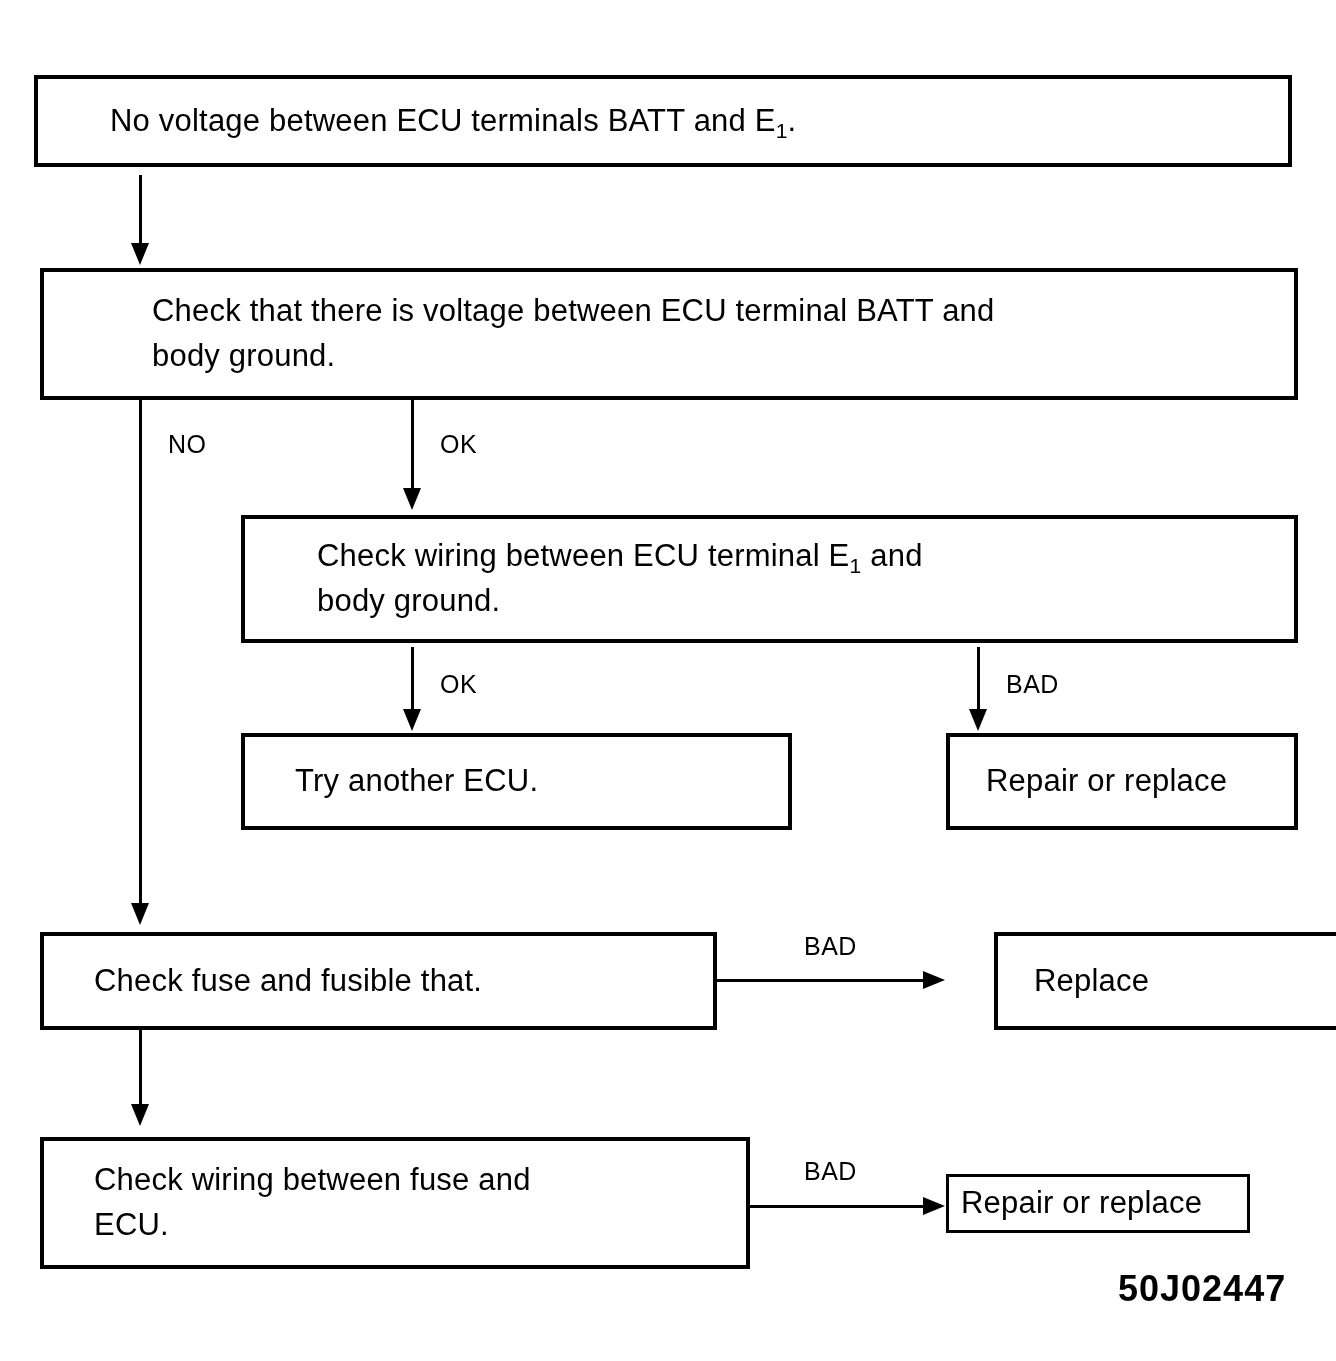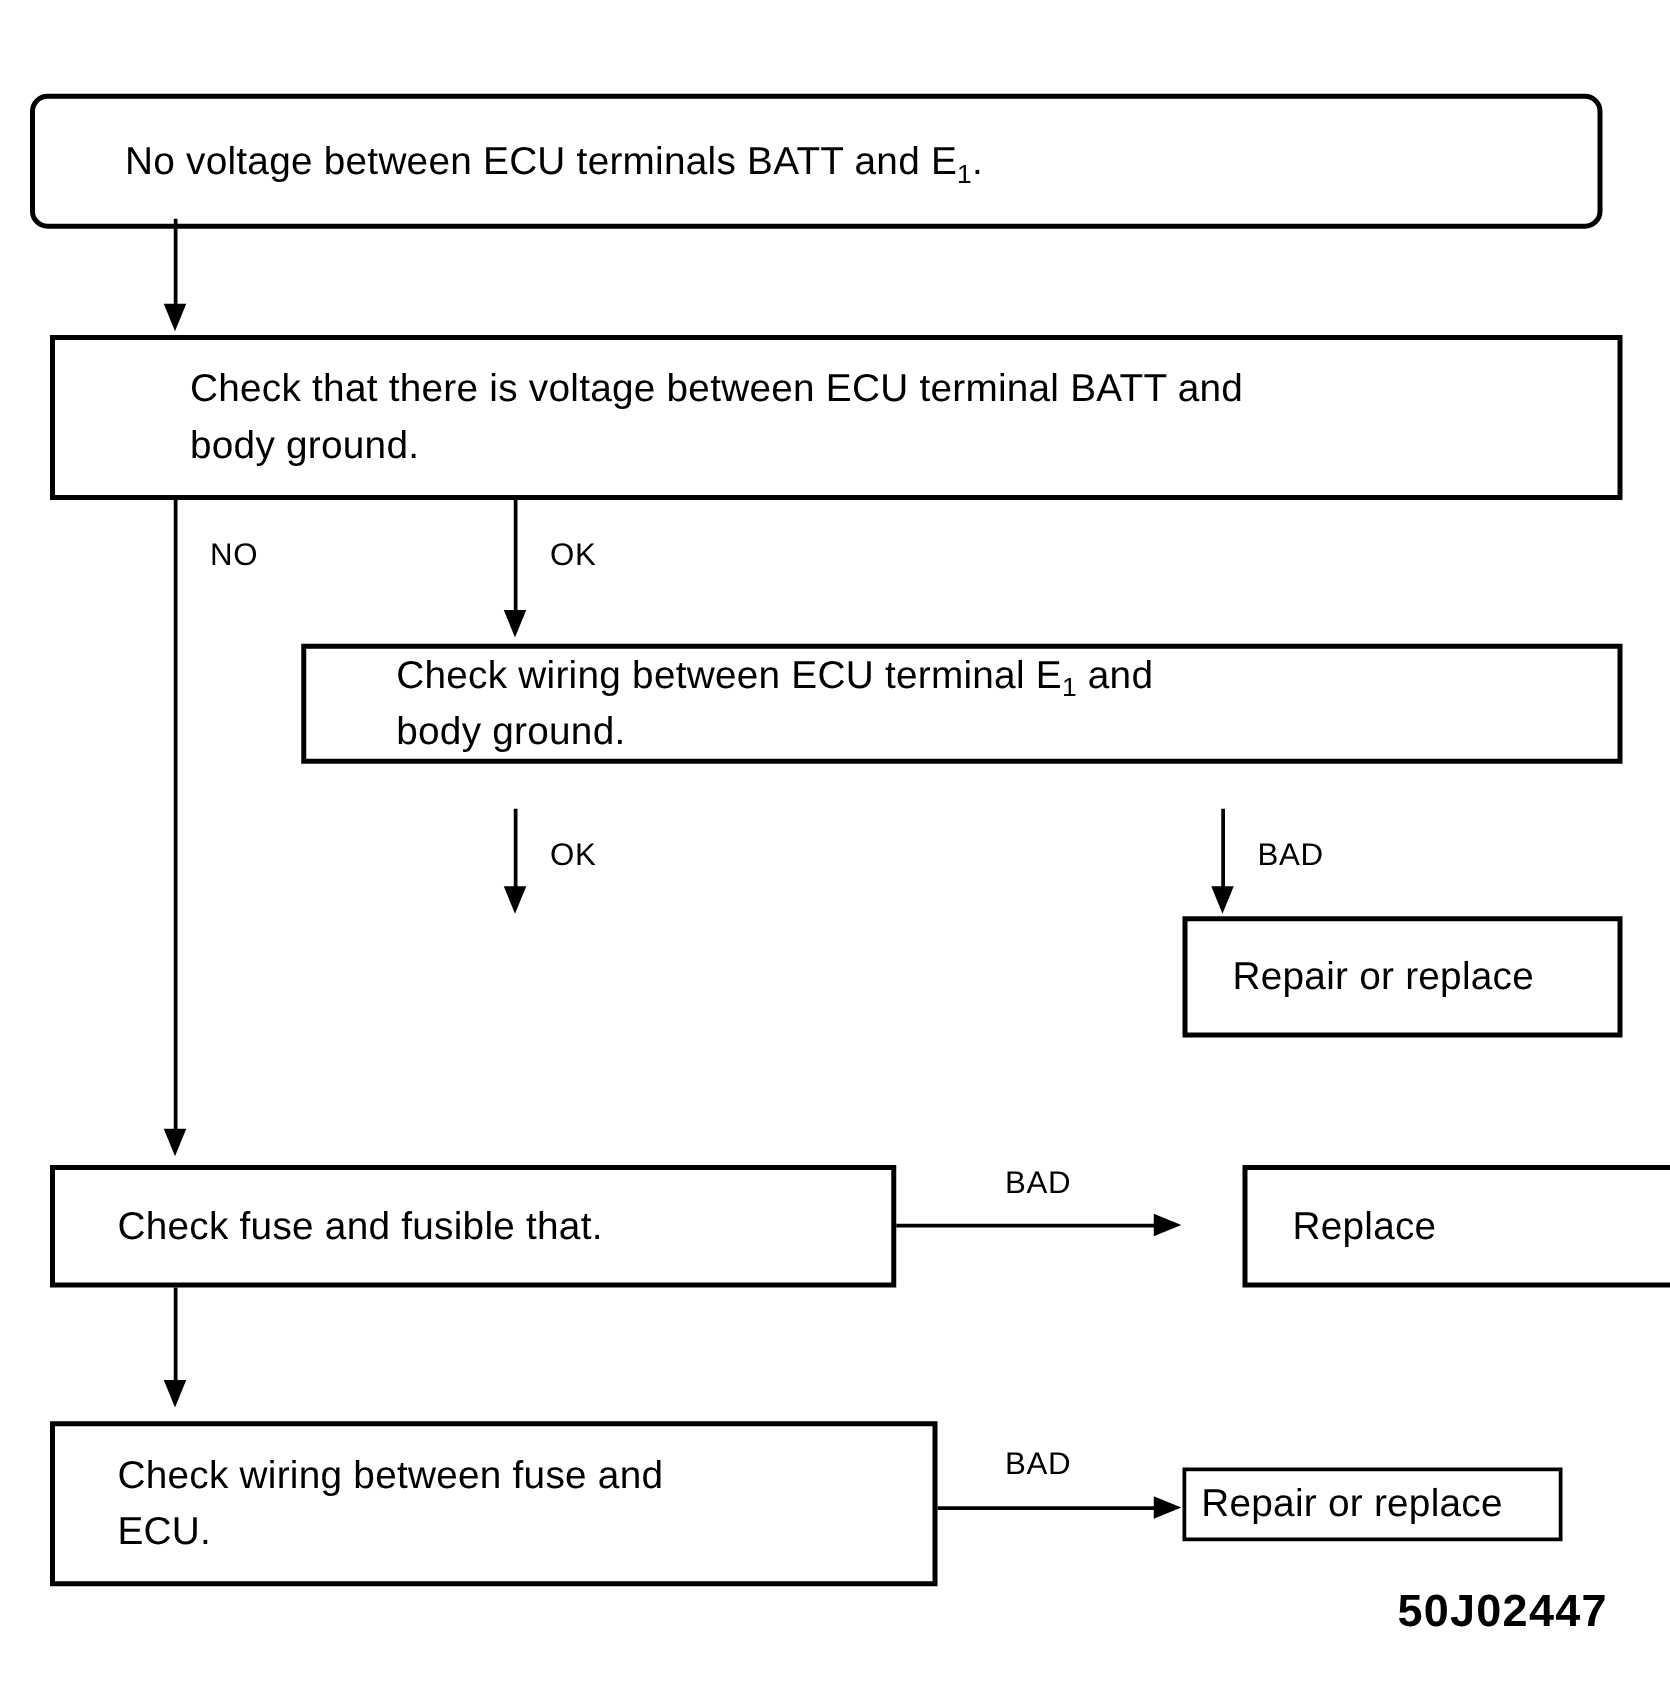--- a/index.html
+++ b/index.html
@@ -86,53 +86,56 @@
     font-size: 0.68em;
     vertical-align: sub;
     line-height: 0;
   }
 </style>
 </head>
 <body>
 
 <div id="canvas">
 
-  <div class="box pad-lg" style="left:24px; top:75px; width:1258px; height:108px;border-radius:14px;">
+  <div class="box pad-lg" style="left:34px; top:75px; width:1258px; height:92px;">
     <span class="txt"><span>No voltage between ECU terminals BATT and E</span><span class="sub">1</span><span>.</span></span>
   </div>
 
   <div class="vline" style="left:139px; top:175px; height:72px;"></div>
   <div class="arrow-down" style="left:131px; top:243px;"></div>
 
   <div class="box pad-lg" style="left:40px; top:268px; width:1258px; height:132px;padding-left:36px;">
     <span class="txt">Check that there is voltage between ECU terminal BATT and
 body ground.</span>
   </div>
 
   <div class="vline" style="left:139px; top:400px; height:505px;"></div>
   <div class="arrow-down" style="left:131px; top:903px;"></div>
   <div class="edge-label" style="left:168px; top:432px;">NO</div>
 
   <div class="vline" style="left:411px; top:400px; height:90px;"></div>
   <div class="arrow-down" style="left:403px; top:488px;"></div>
   <div class="edge-label" style="left:440px; top:432px;">OK</div>
 
-  <div class="box pad-lg" style="left:241px; top:515px; width:1057px; height:96px;">
+  <div class="box pad-lg" style="left:241px; top:515px; width:1057px; height:128px;">
     <span class="txt"><span>Check wiring between ECU terminal E</span><span class="sub">1</span><span> and
 body ground.</span></span>
   </div>
 
   <div class="vline" style="left:411px; top:647px; height:64px;"></div>
   <div class="arrow-down" style="left:403px; top:709px;"></div>
   <div class="edge-label" style="left:440px; top:672px;">OK</div>
 
   <div class="vline" style="left:977px; top:647px; height:64px;"></div>
   <div class="arrow-down" style="left:969px; top:709px;"></div>
   <div class="edge-label" style="left:1006px; top:672px;">BAD</div>
 
+  <div class="box pad-md" style="left:241px; top:733px; width:551px; height:97px;">
+    <span class="txt">Try another ECU.</span>
+  </div>
 
   <div class="box pad-sm" style="left:946px; top:733px; width:352px; height:97px;">
     <span class="txt">Repair or replace</span>
   </div>
 
   <div class="box pad-md" style="left:40px; top:932px; width:677px; height:98px;">
     <span class="txt">Check fuse and fusible that.</span>
   </div>
 
   <div class="hline" style="left:717px; top:979px; width:208px;"></div>

